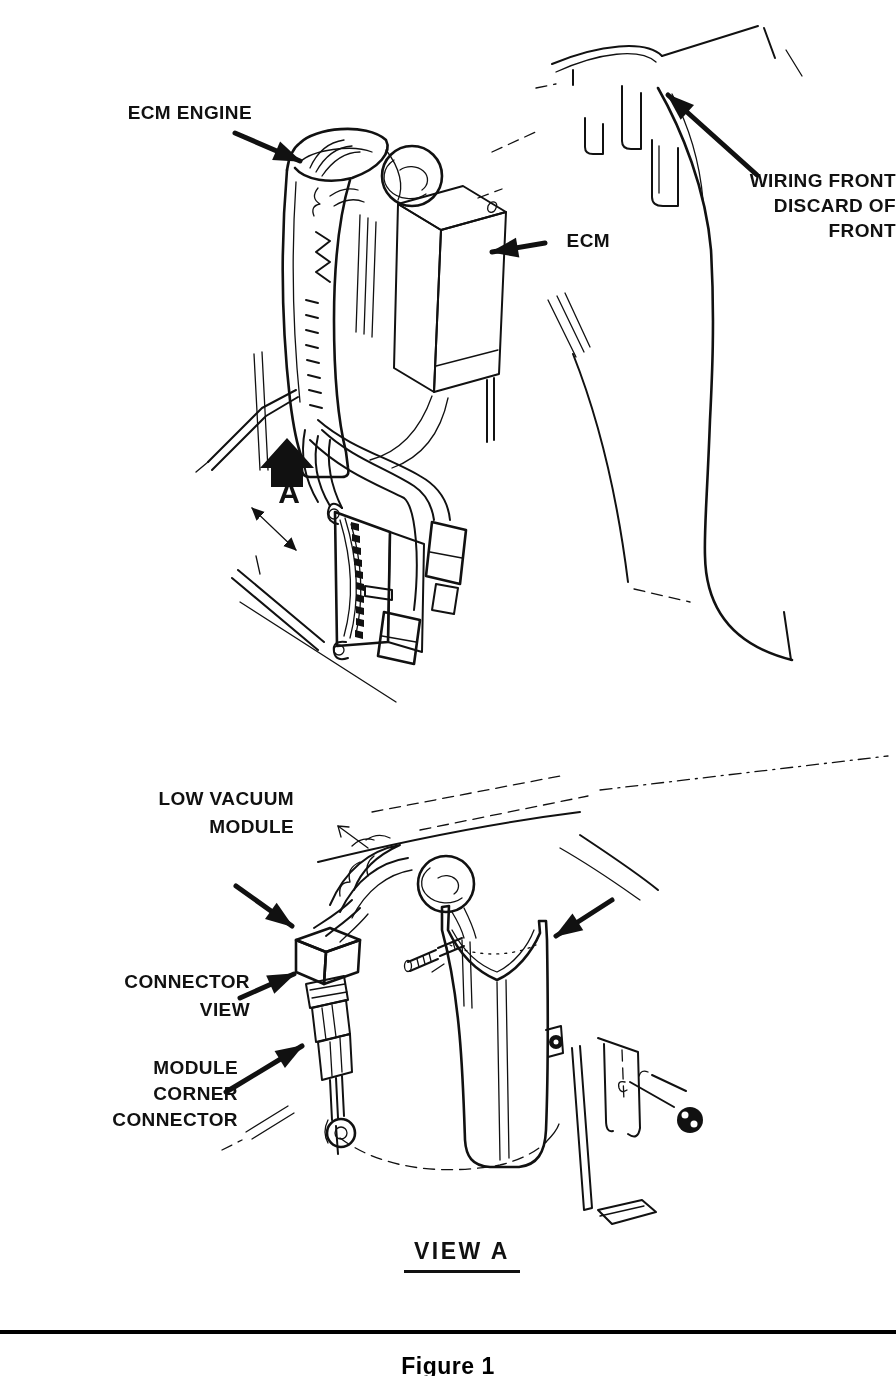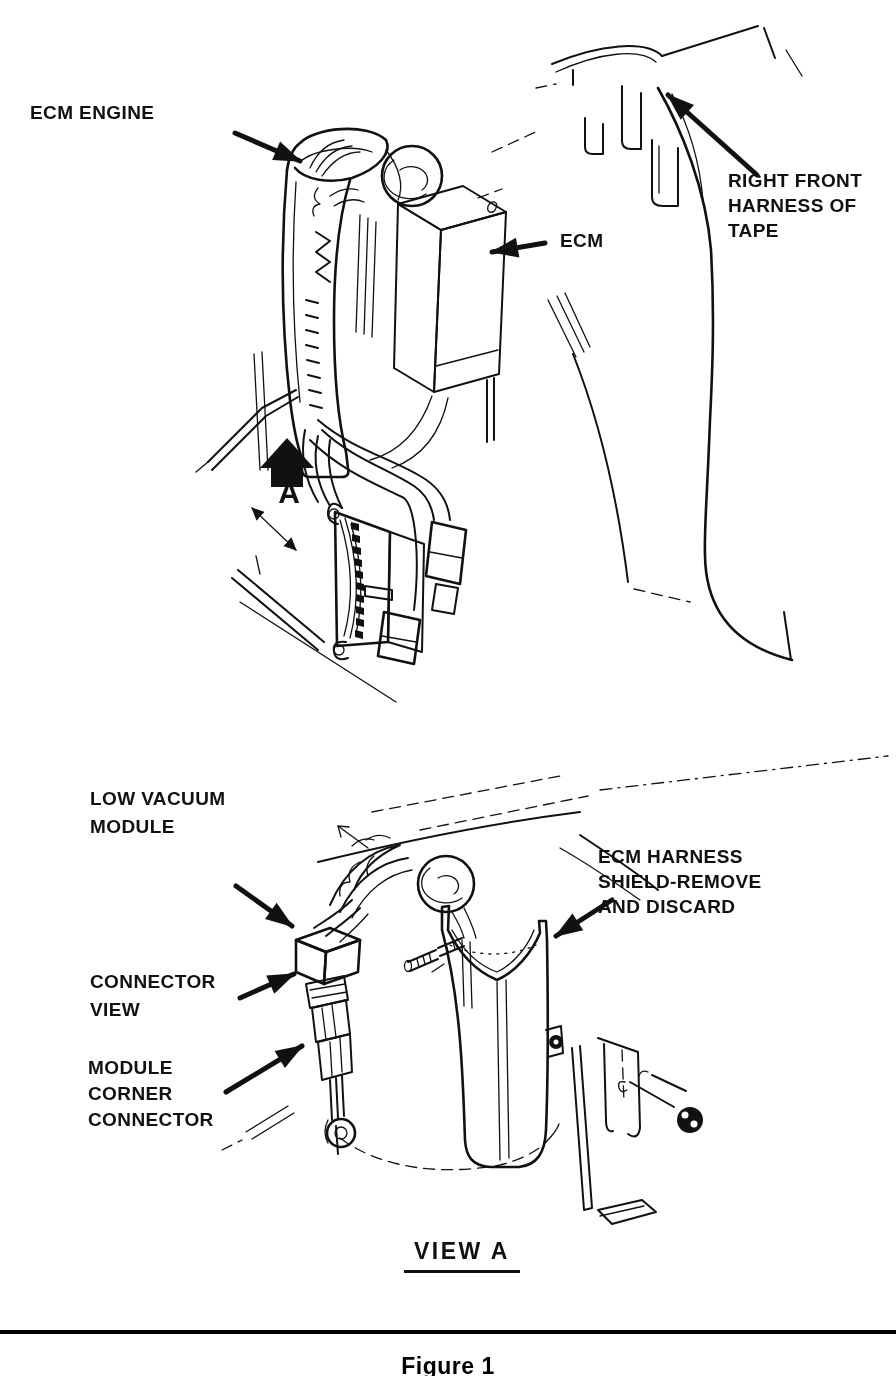--- a/index.html
+++ b/index.html
@@ -11,21 +11,21 @@
   .ln{fill:none;stroke:#111;stroke-width:2;stroke-linecap:round;stroke-linejoin:round;}
   .thick{stroke-width:2.6;}
   .thin{stroke-width:1.3;}
   .lead{stroke-width:5;}
   .dash{stroke-dasharray:11 7;}
   .dot{stroke-dasharray:2 6;}
   .dashdot{stroke-dasharray:12 6 2 6;}
   .solid{fill:#111;stroke:none;}
   .callout{
     position:absolute;font-weight:bold;font-size:19px;line-height:25px;
-    text-align:left;letter-spacing:.4px;color:#111;white-space:nowrap;
+    text-align:right;letter-spacing:.4px;color:#111;white-space:nowrap;
   }
   .callout span{display:block;}
   .lh28 span{line-height:28px;}
   .marker-a{
     position:absolute;font-weight:bold;font-size:30px;color:#111;text-align:center;
   }
   .view-title{
     position:absolute;font-weight:bold;font-size:23px;letter-spacing:2.5px;
     color:#111;border-bottom:3px solid #111;padding:0 10px 5px;
   }
@@ -279,53 +279,48 @@
         <path class="ln lead" d="M226,1092 L302,1046" marker-end="url(#ahBig)"></path>
         <path class="ln lead" d="M612,900 L556,936" marker-end="url(#ahBig)"></path>
       </g>
     </g>
   </svg>
 
   <div class="callout" style="left:30px;top:100px;width:222px;">
     <span>ECM ENGINE</span>
   </div>
 
-  <div class="callout" style="left:560px;top:228px;width:70px;">
+  <div class="callout" style="left:540px;top:228px;width:70px;">
     <span>ECM</span>
   </div>
 
   <div class="callout" style="left:728px;top:168px;width:168px;">
-    <span>RIGHT FRONT</span>
-    <span>HARNESS OF</span>
-    <span>TAPE</span>
+    <span>WIRING FRONT</span>
+    <span>DISCARD OF</span>
+    <span>FRONT</span>
   </div>
 
   <div class="marker-a" style="left:272px;top:476px;width:34px;">A</div>
 
   <div class="callout lh28" style="left:90px;top:785px;width:204px;">
     <span>LOW VACUUM</span>
     <span>MODULE</span>
   </div>
 
   <div class="callout lh28" style="left:90px;top:968px;width:160px;">
     <span>CONNECTOR</span>
     <span>VIEW</span>
   </div>
 
   <div class="callout" style="left:88px;top:1055px;width:150px;line-height:26px;">
     <span>MODULE</span>
     <span>CORNER</span>
     <span>CONNECTOR</span>
   </div>
 
-  <div class="callout" style="left:598px;top:844px;width:196px;">
-    <span>ECM HARNESS</span>
-    <span>SHIELD-REMOVE</span>
-    <span>AND DISCARD</span>
-  </div>
 
   <div class="view-title" style="left:404px;top:1238px;">VIEW A</div>
 
   <div class="figure-bar">
     <span class="figure-caption">Figure 1</span>
   </div>
 
 </div>
 
 </body></html>

